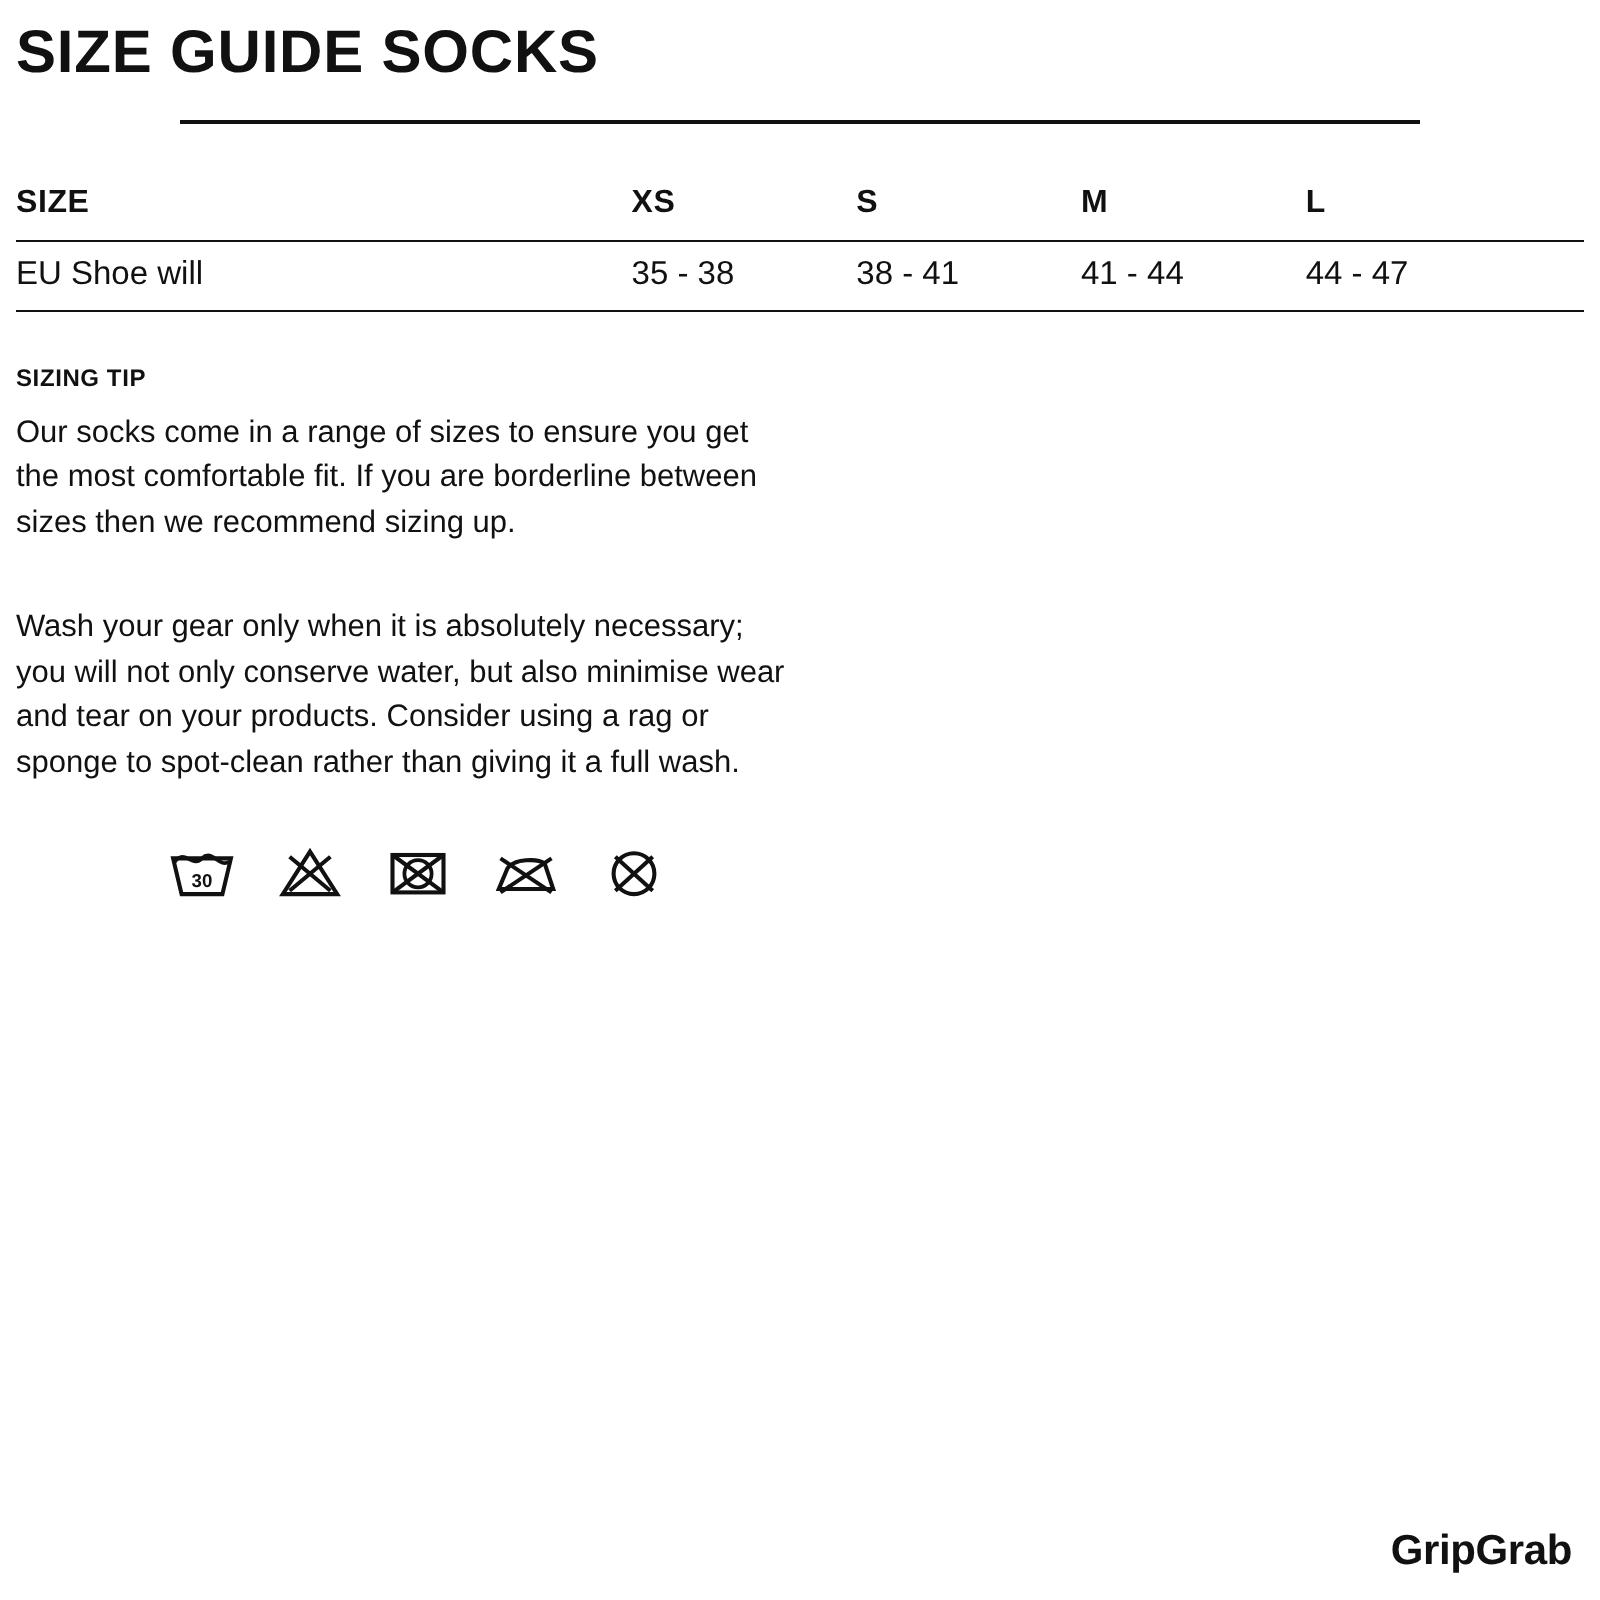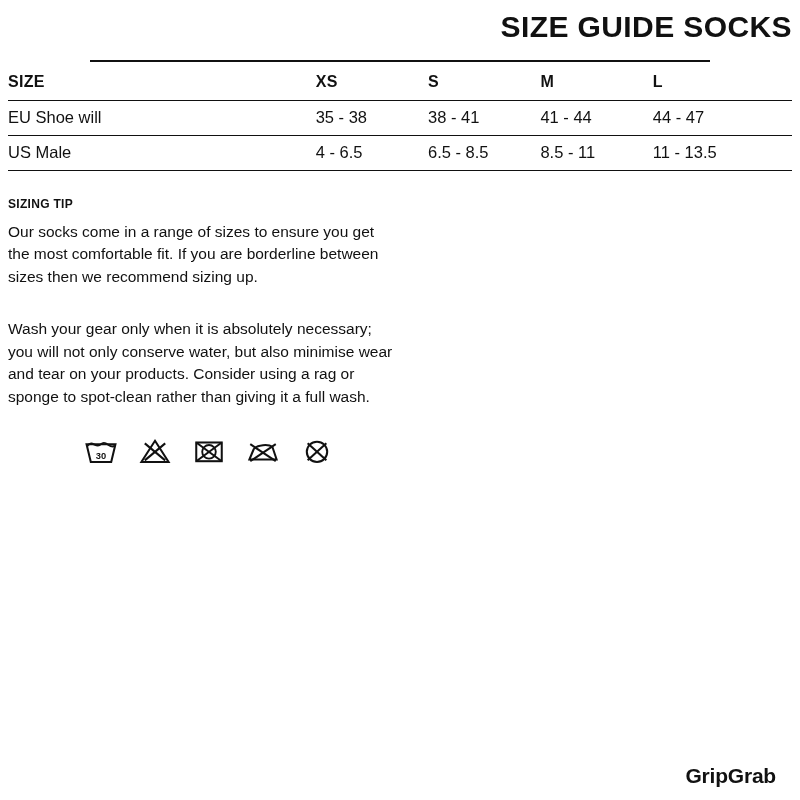--- a/index.html
+++ b/index.html
@@ -19,39 +19,39 @@
 
   .page {
     position: relative;
     width: 800px;
     height: 800px;
     padding: 0 8px;
   }
 
   
   .title {
-    text-align: right;
+    text-align: left;
     font-size: 30px;
     font-weight: bold;
     letter-spacing: 0.4px;
     margin: 6px 0 0 0;
     padding-top: 4px;
     color: #111111;
   }
   .title-rule {
     height: 2px;
     background: #111111;
     margin: 16px 82px 0 82px;
   }
 
   
   .size-table {
     width: 100%;
     border-collapse: collapse;
-    margin-top: 4px;
+    margin-top: 24px;
     font-size: 16.5px;
   }
   .size-table th,
   .size-table td {
     text-align: left;
     padding: 7px 0 8px 0;
     border-bottom: 1.6px solid #111111;
     font-weight: normal;
     color: #111111;
     white-space: nowrap;
@@ -105,21 +105,21 @@
   }
   .care-symbols .sym {
     width: 34px;
     height: 30px;
     display: block;
   }
 
   
   .footer-logo {
     position: absolute;
-    right: 24px;
+    right: 14px;
     bottom: 18px;
     font-size: 21px;
     font-weight: bold;
     letter-spacing: -0.2px;
     color: #111111;
   }
 </style>
 </head>
 <body>
 
@@ -139,27 +139,20 @@
       </tr>
     </thead>
     <tbody>
       <tr>
         <td class="col-0">EU Shoe will</td>
         <td class="c1 num">35 - 38</td>
         <td class="c2 num">38 - 41</td>
         <td class="c3 num">41 - 44</td>
         <td class="c4 num">44 - 47</td>
       </tr>
-      <tr>
-        <td class="col-0">US Male</td>
-        <td class="c1 num">4 - 6.5</td>
-        <td class="c2 num">6.5 - 8.5</td>
-        <td class="c3 num">8.5 - 11</td>
-        <td class="c4 num">11 - 13.5</td>
-      </tr>
     </tbody>
   </table>
 
   <div class="section" id="sizing-tip-section">
     <h2 class="section-title">SIZING TIP</h2>
     <p>Our socks come in a range of sizes to ensure you get the most comfortable fit. If you are borderline between sizes then we recommend sizing up.</p>
   </div>
 
   <div class="section" id="care-section">
     <p>Wash your gear only when it is absolutely necessary; you will not only conserve water, but also minimise wear and tear on your products. Consider using a rag or sponge to spot-clean rather than giving it a full wash.</p>

